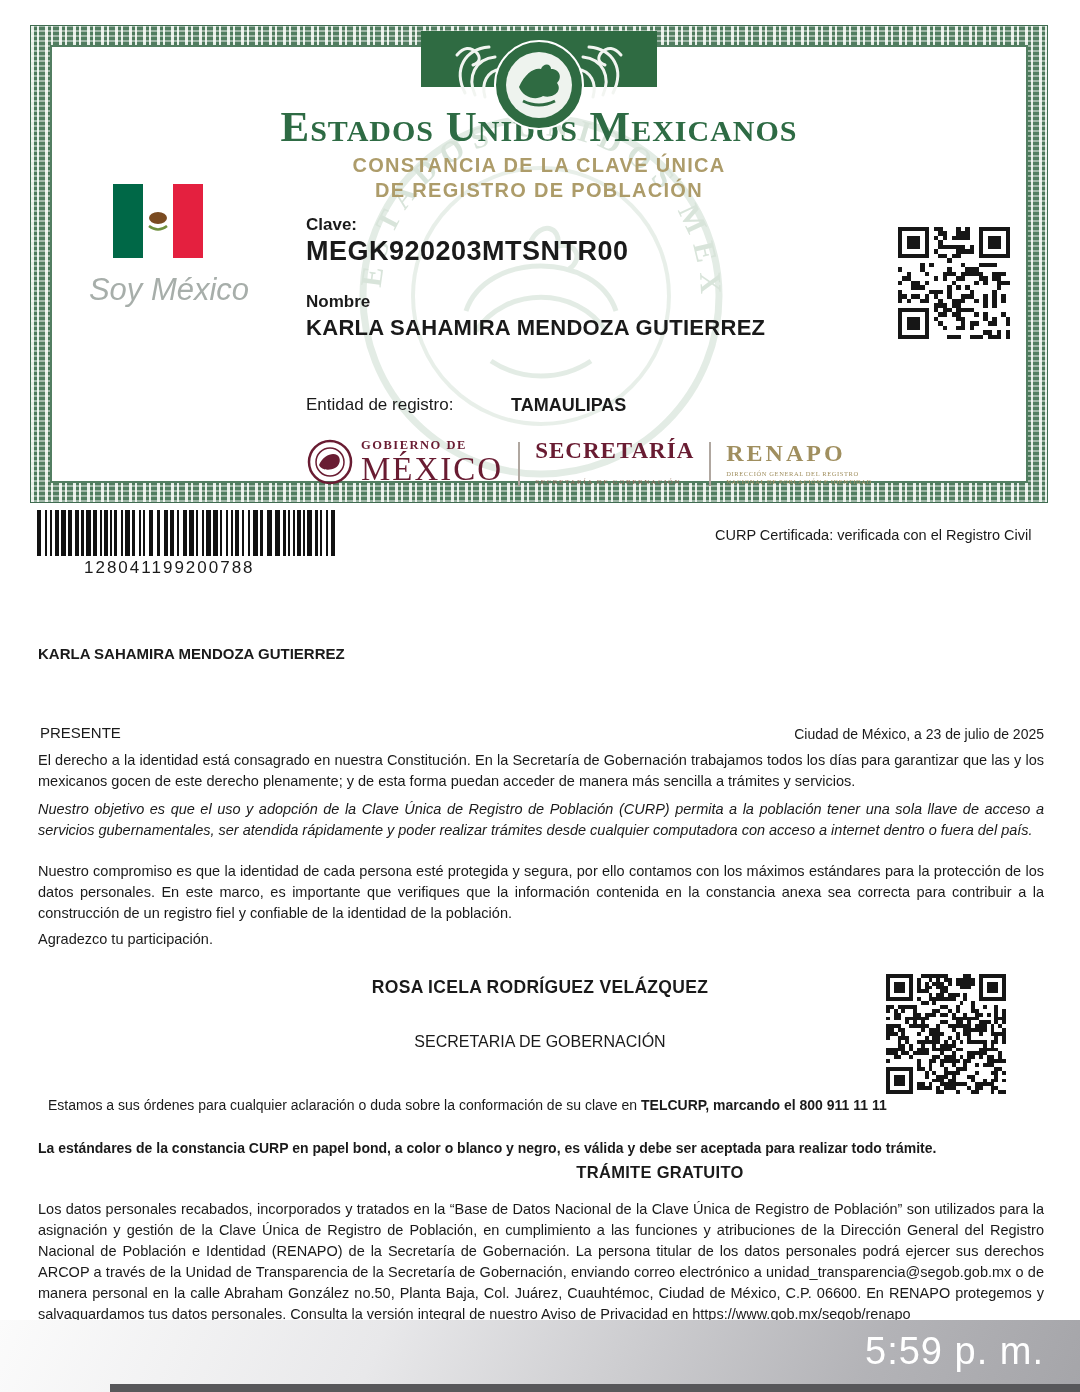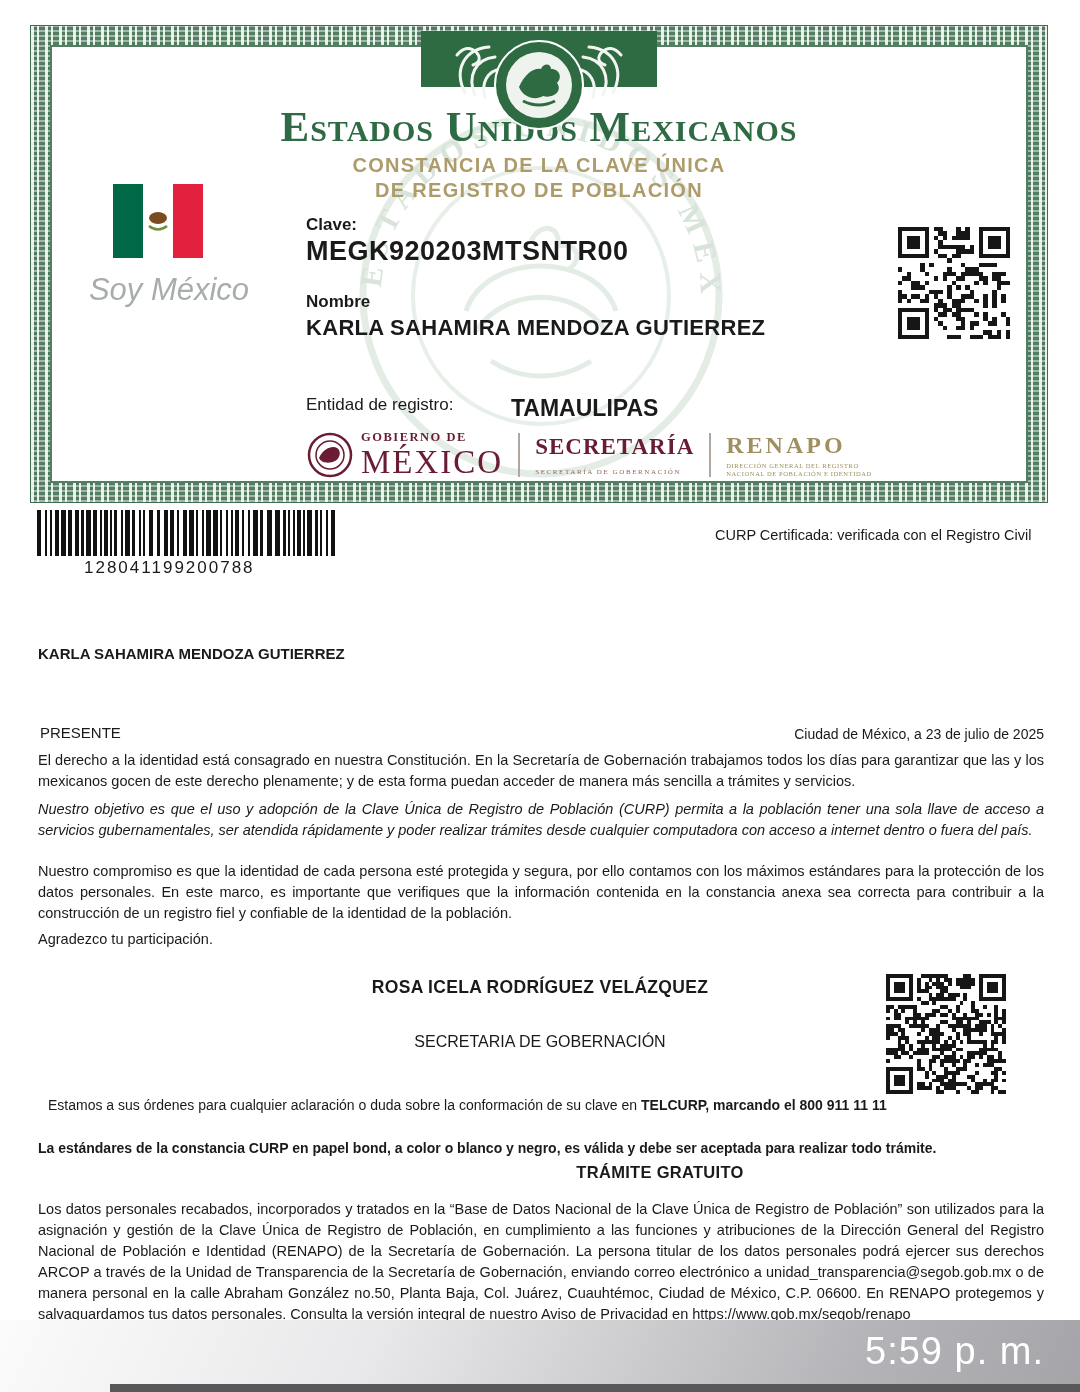--- a/index.html
+++ b/index.html
@@ -36,31 +36,31 @@
   .watermark{position:absolute;left:295px;top:55px;z-index:0;opacity:.55;}
 
   .fld{position:absolute;left:275px;z-index:2;}
   .lbl{font-size:17px;font-weight:bold;}
   .lbl-plain{font-size:17px;font-weight:normal;}
   .clave-label{top:189px;}
   .clave-value{top:210px;font-size:27px;font-weight:bold;letter-spacing:.5px;}
   .nombre-label{top:266px;}
   .nombre-value{top:289px;font-size:22px;font-weight:bold;letter-spacing:.3px;}
   .entidad-row{top:369px;}
-  .entidad-value{position:absolute;left:480px;top:369px;font-size:23px;font-weight:bold;z-index:2;}
-
-  .logos{position:absolute;left:276px;top:398px;height:62px;display:flex;align-items:center;gap:15px;z-index:2;}
+  .entidad-value{position:absolute;left:480px;top:369px;font-size:18px;font-weight:bold;z-index:2;}
+
+  .logos{position:absolute;left:276px;top:398px;height:62px;display:flex;align-items:flex-end;gap:15px;z-index:2;}
   .gob-block{display:flex;align-items:center;gap:8px;}
   .gob-text{font-family:"Liberation Serif",serif;color:var(--maroon);line-height:1;}
   .gob-l1{font-size:12.5px;font-weight:bold;letter-spacing:1.5px;}
   .gob-l2{font-size:33px;font-weight:normal;letter-spacing:2px;margin-top:2px;}
   .vdiv{width:2px;height:44px;background:#b0a7a0;}
   .segob-block{font-family:"Liberation Serif",serif;color:var(--maroon);text-align:left;}
   .segob-word{font-size:23px;font-weight:bold;letter-spacing:1px;}
-  .segob-sub{font-size:7px;letter-spacing:1.6px;margin-top:8px;color:#8d6b58;}
+  .segob-sub{font-size:7px;letter-spacing:1.6px;margin-top:14px;color:#8d6b58;}
   .renapo-block{font-family:"Liberation Serif",serif;color:var(--renapo-gold);}
   .renapo-word{font-size:24px;font-weight:bold;letter-spacing:3px;}
   .renapo-sub{font-size:6.5px;letter-spacing:.6px;line-height:1.25;margin-top:3px;}
 
   .qr1{position:absolute;left:862px;top:196px;width:122px;height:122px;background:#fff;z-index:2;}
   .qr2{position:absolute;left:882px;top:970px;width:128px;height:128px;background:#fff;}
 
   
   .barcode{position:absolute;left:37px;top:510px;width:300px;height:46px;}
   .barcode-num{position:absolute;left:84px;top:558px;font-size:17px;letter-spacing:2px;}

